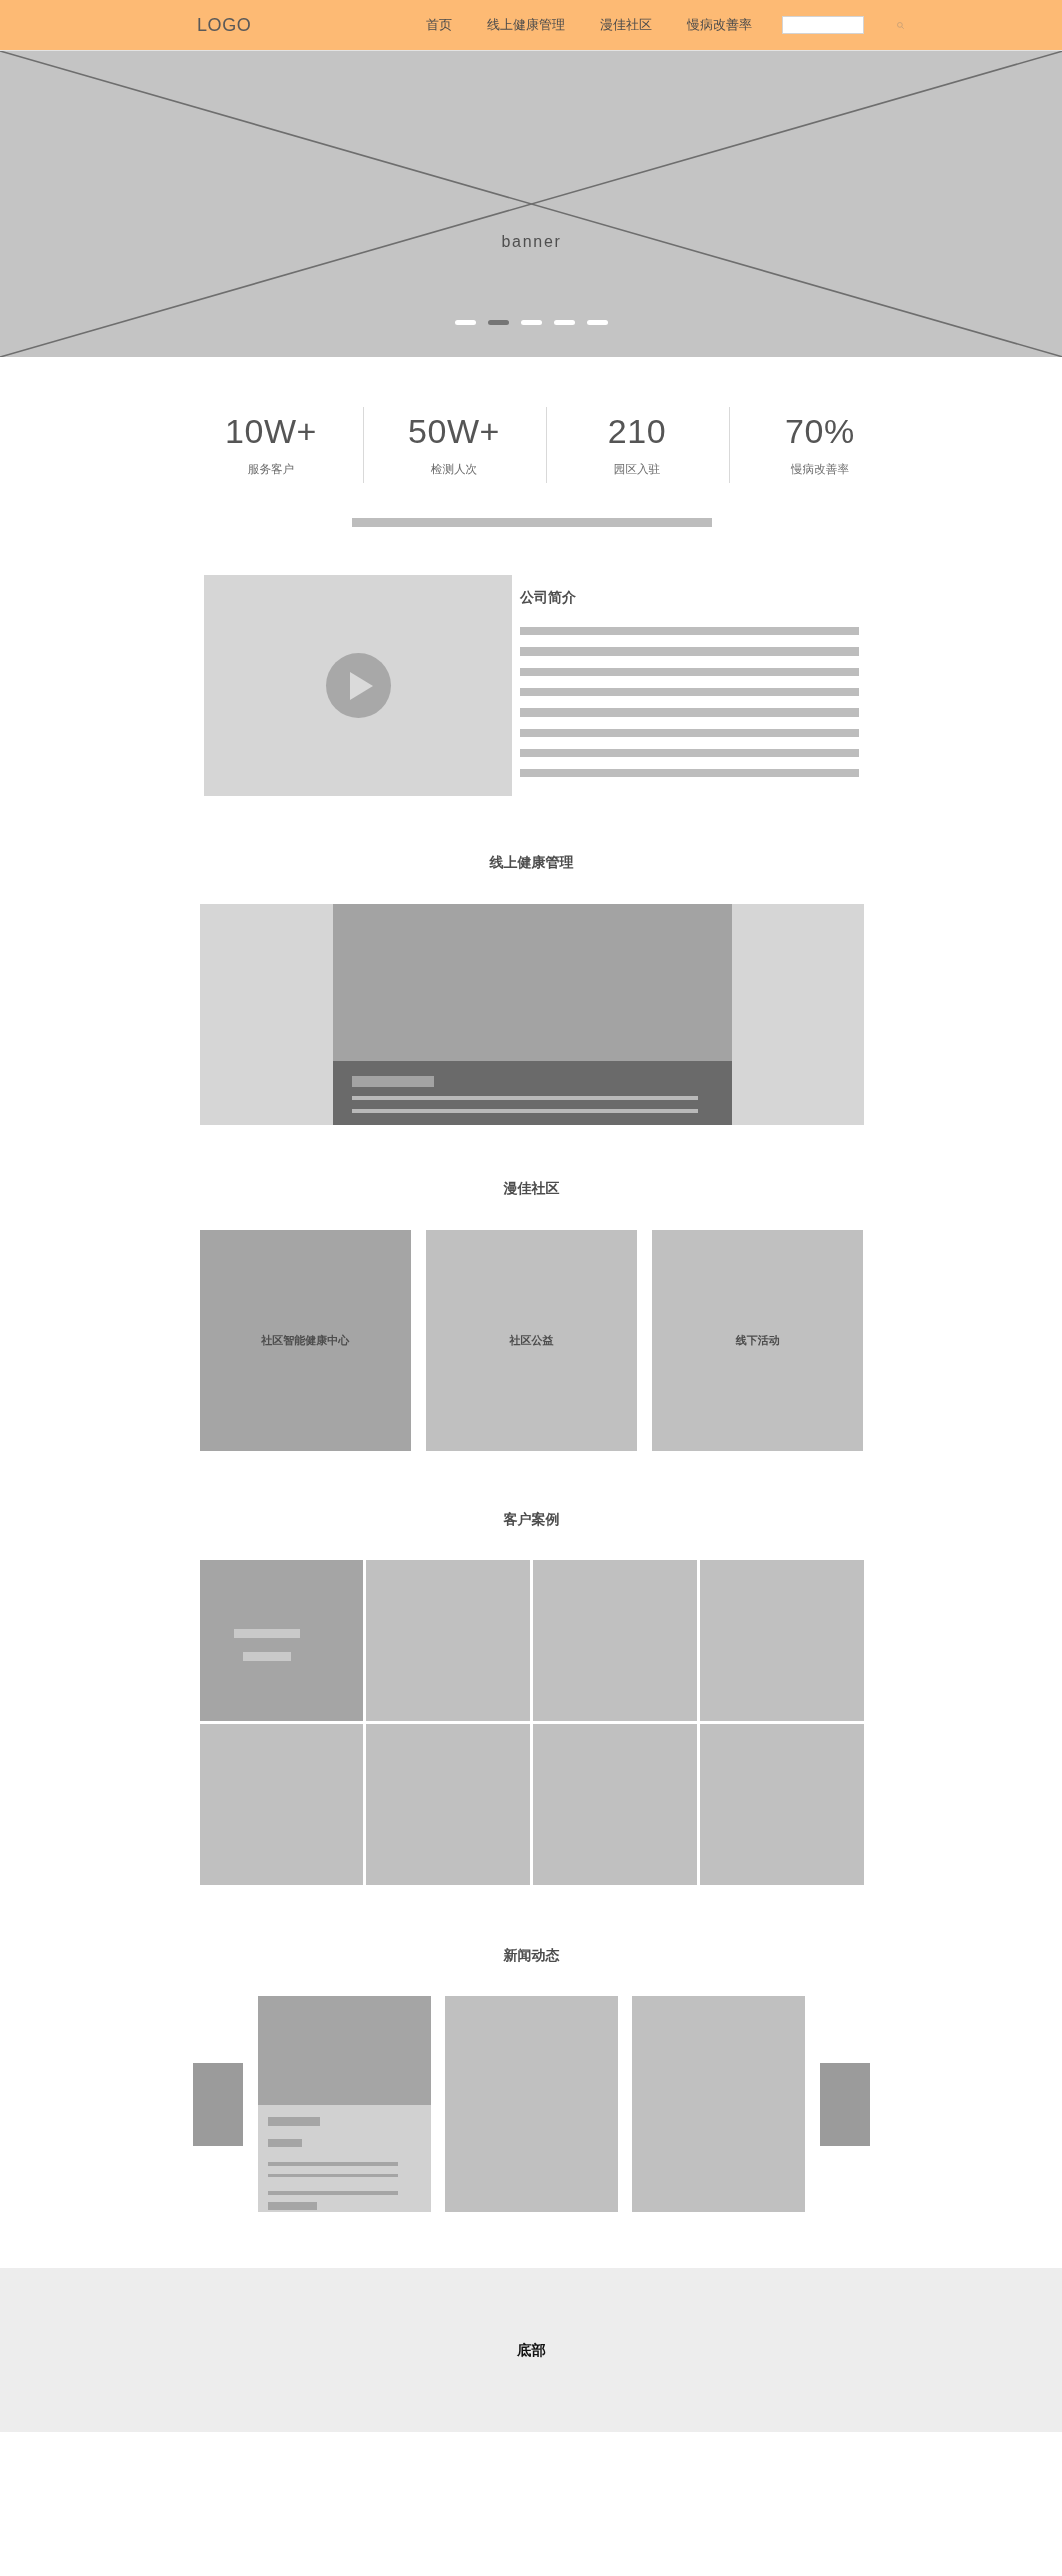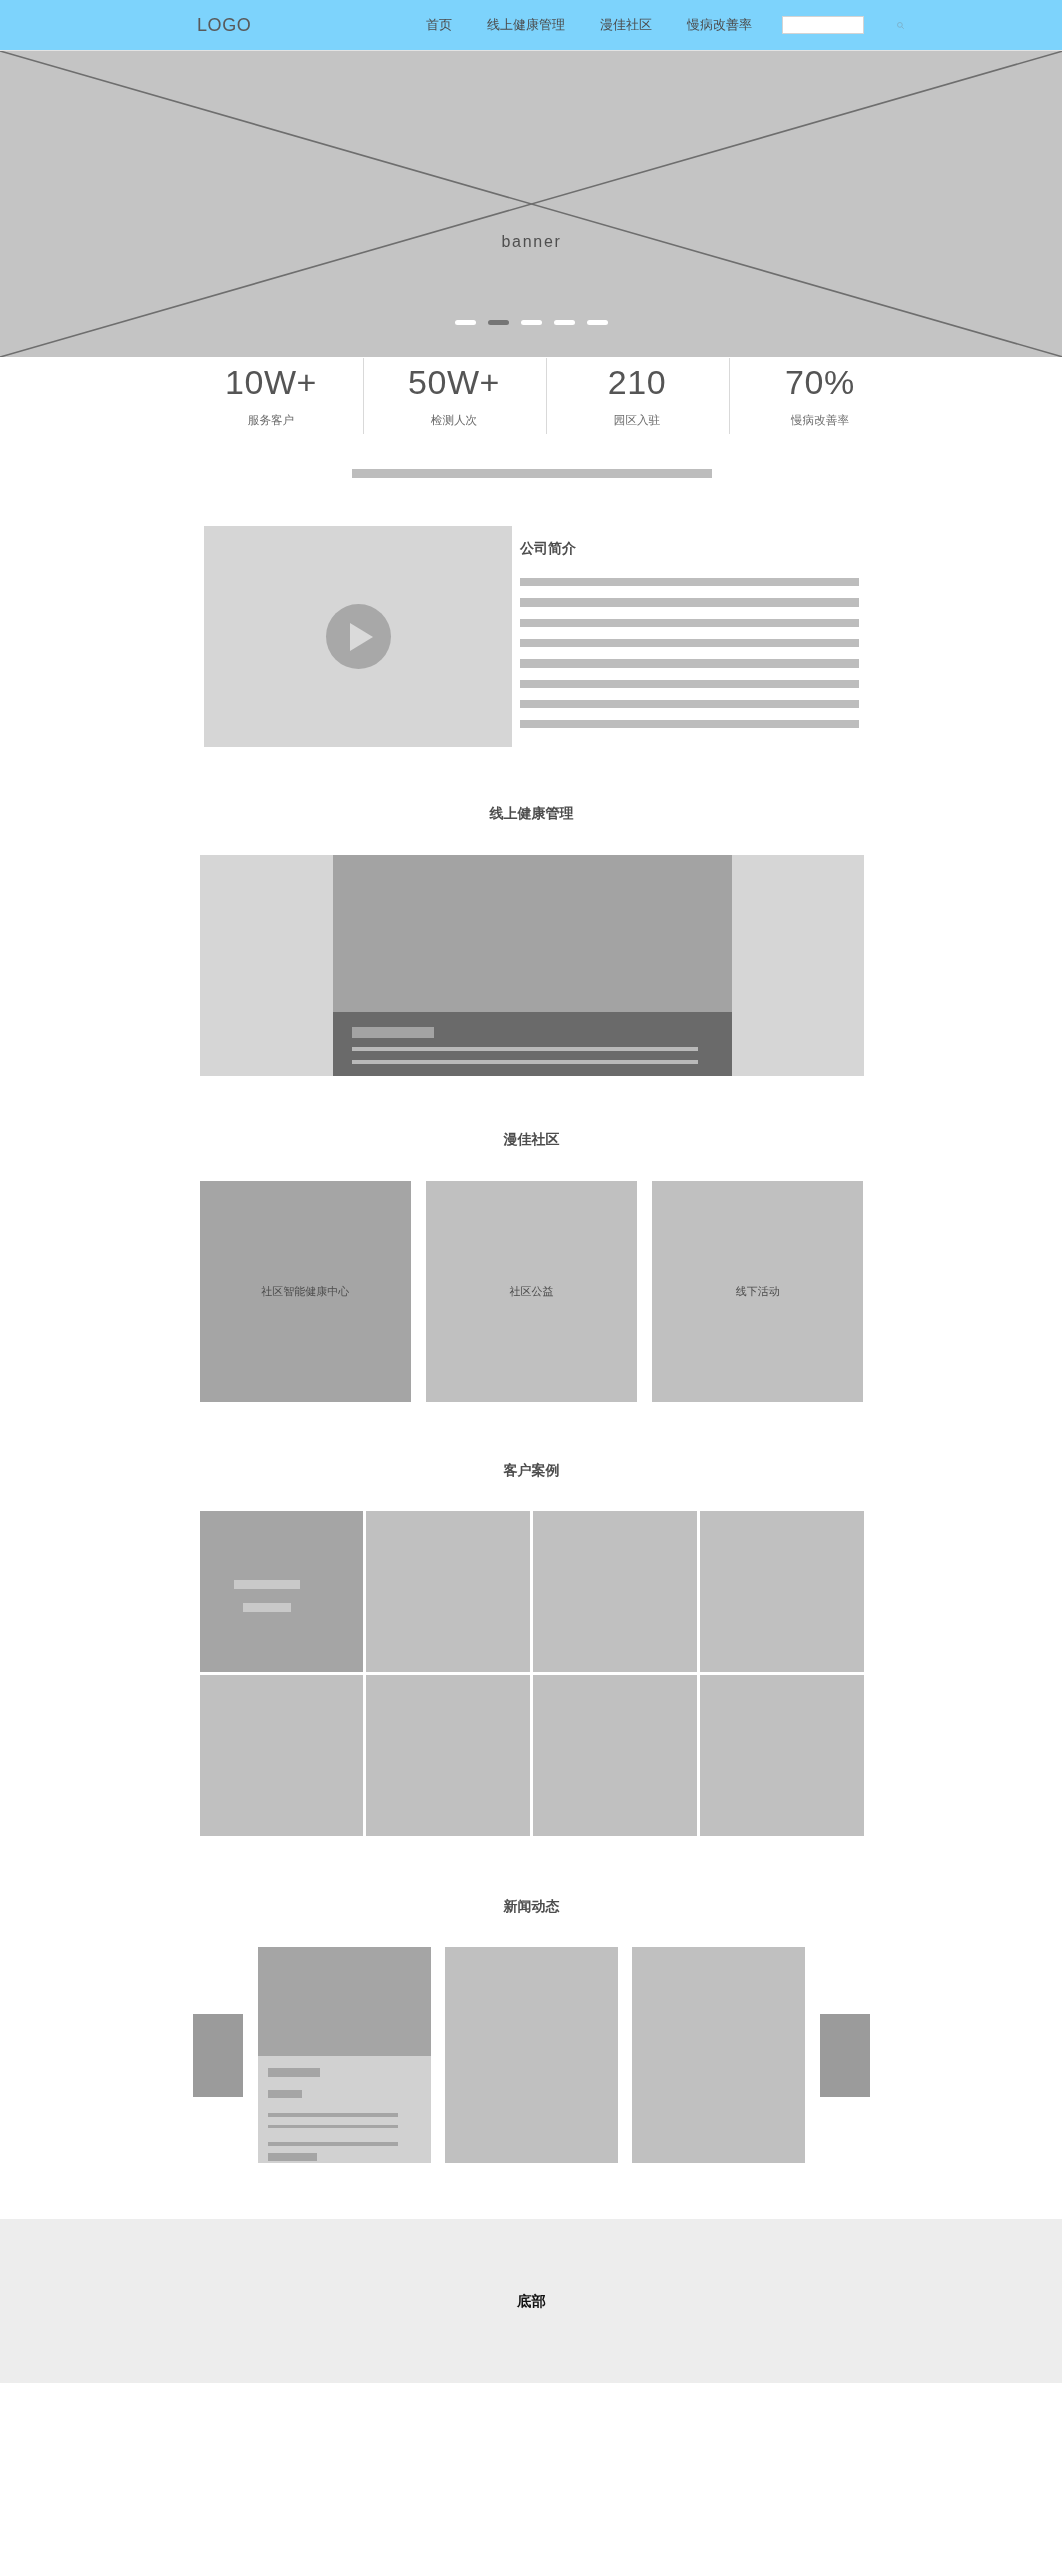--- a/index.html
+++ b/index.html
@@ -8,21 +8,21 @@
     background: #ffffff;
     font-family: "Liberation Sans", "DejaVu Sans", sans-serif;
     color: #4d4d4d;
   }
   .page { width: 1063px; height: 2576px; position: relative; overflow: hidden; background:#fff; }
 
   
   .header {
     height: 51px;
     width: 100%;
-    background: #7dd3fc;
+    background: #fdba74;
     border-bottom: 0.6px solid #e3e3e3;
     display: flex;
     align-items: center;
     position: relative;
   }
   .logo {
     position: absolute;
     left: 197px;
     font-size: 18px;
     letter-spacing: 0.6px;
@@ -89,20 +89,21 @@
     bottom: 32px;
     display: flex;
     justify-content: center;
     gap: 12px;
   }
   .dot { width: 21px; height: 5.5px; border-radius: 2.8px; background: #ffffff; cursor: pointer; }
   .dot.active { background: #757575; }
 
   
   .stats {
+    margin-top: 49px;
     display: flex;
     justify-content: center;
     align-items: flex-end;
     padding-left: 28px;
   }
   .stat {
     width: 183px;
     text-align: center;
     padding: 5.5px 0 7.8px;
     position: relative;
@@ -215,20 +216,21 @@
   .comm-card {
     width: 217px;
     height: 221px;
     background: #c0c0c0;
     display: flex;
     align-items: center;
     justify-content: center;
     font-size: 11px;
     color: #4d4d4d;
     cursor: pointer;
+    font-weight: bold;
   }
   .comm-card.featured { background: #a5a5a5; }
 
   
   .cases { margin-top: 60px; }
   .case-grid {
     margin-top: 31px;
     display: grid;
     grid-template-columns: repeat(4, 1fr);
     grid-auto-rows: 161px;

